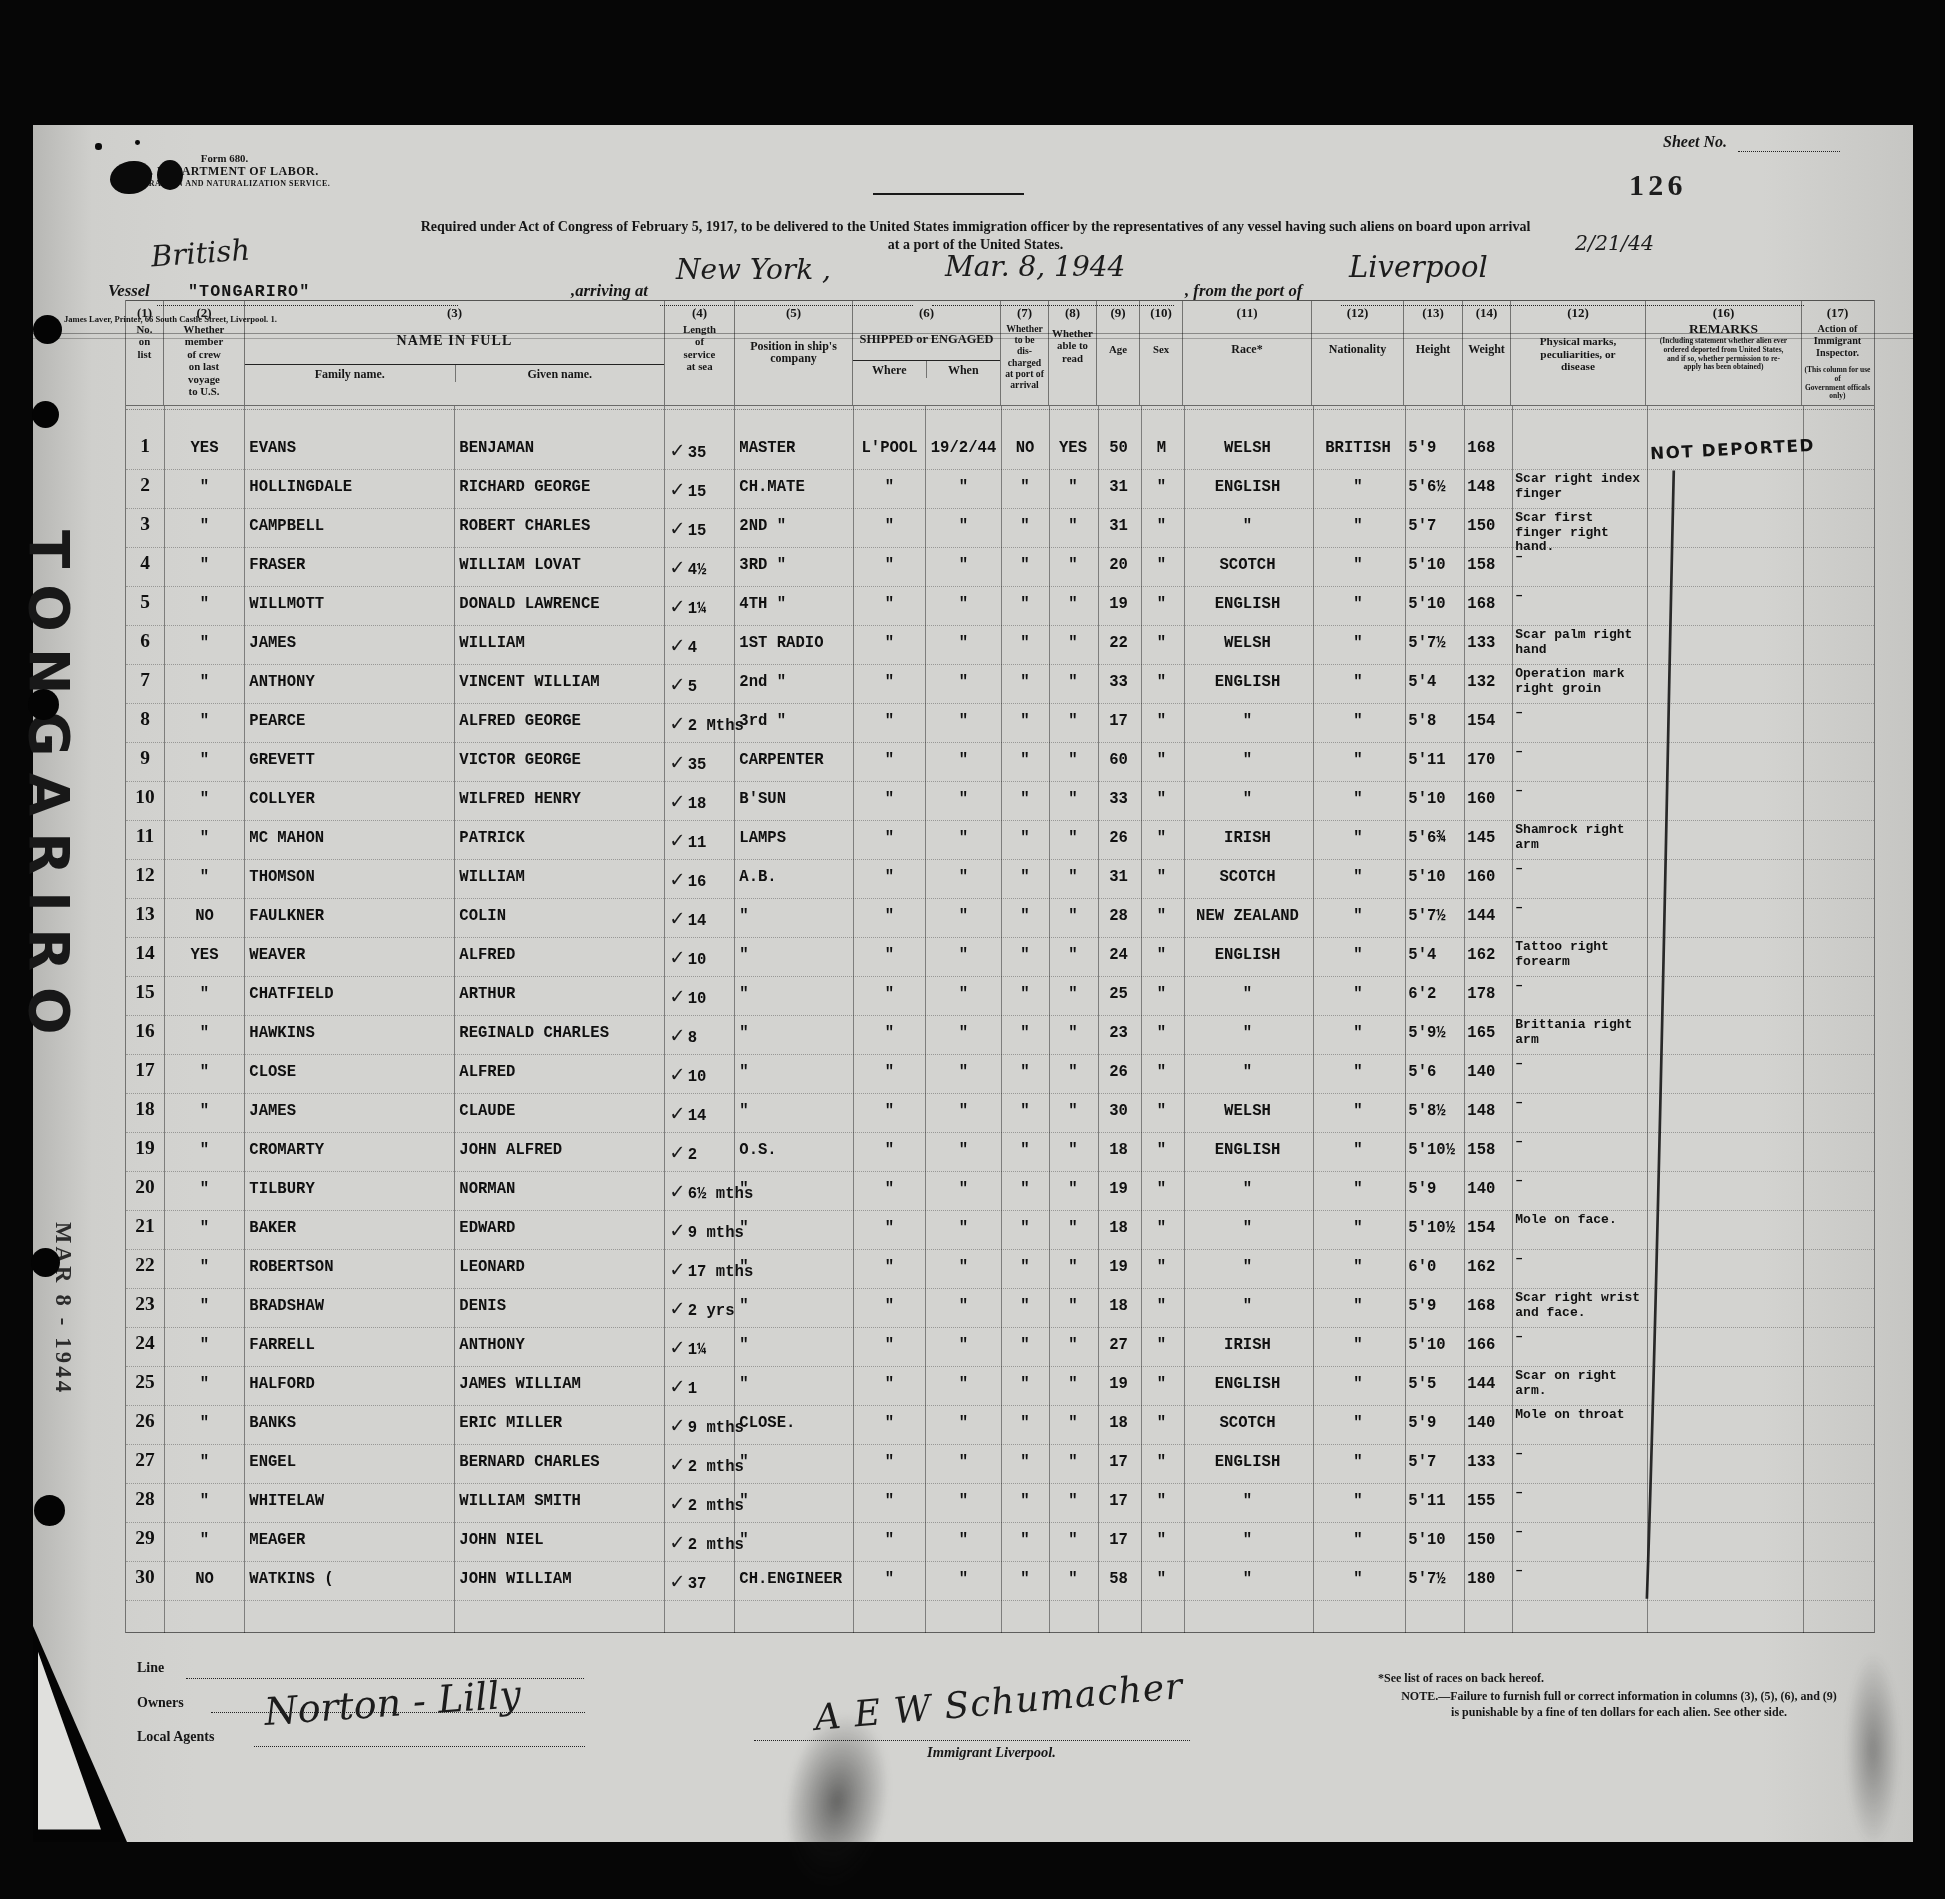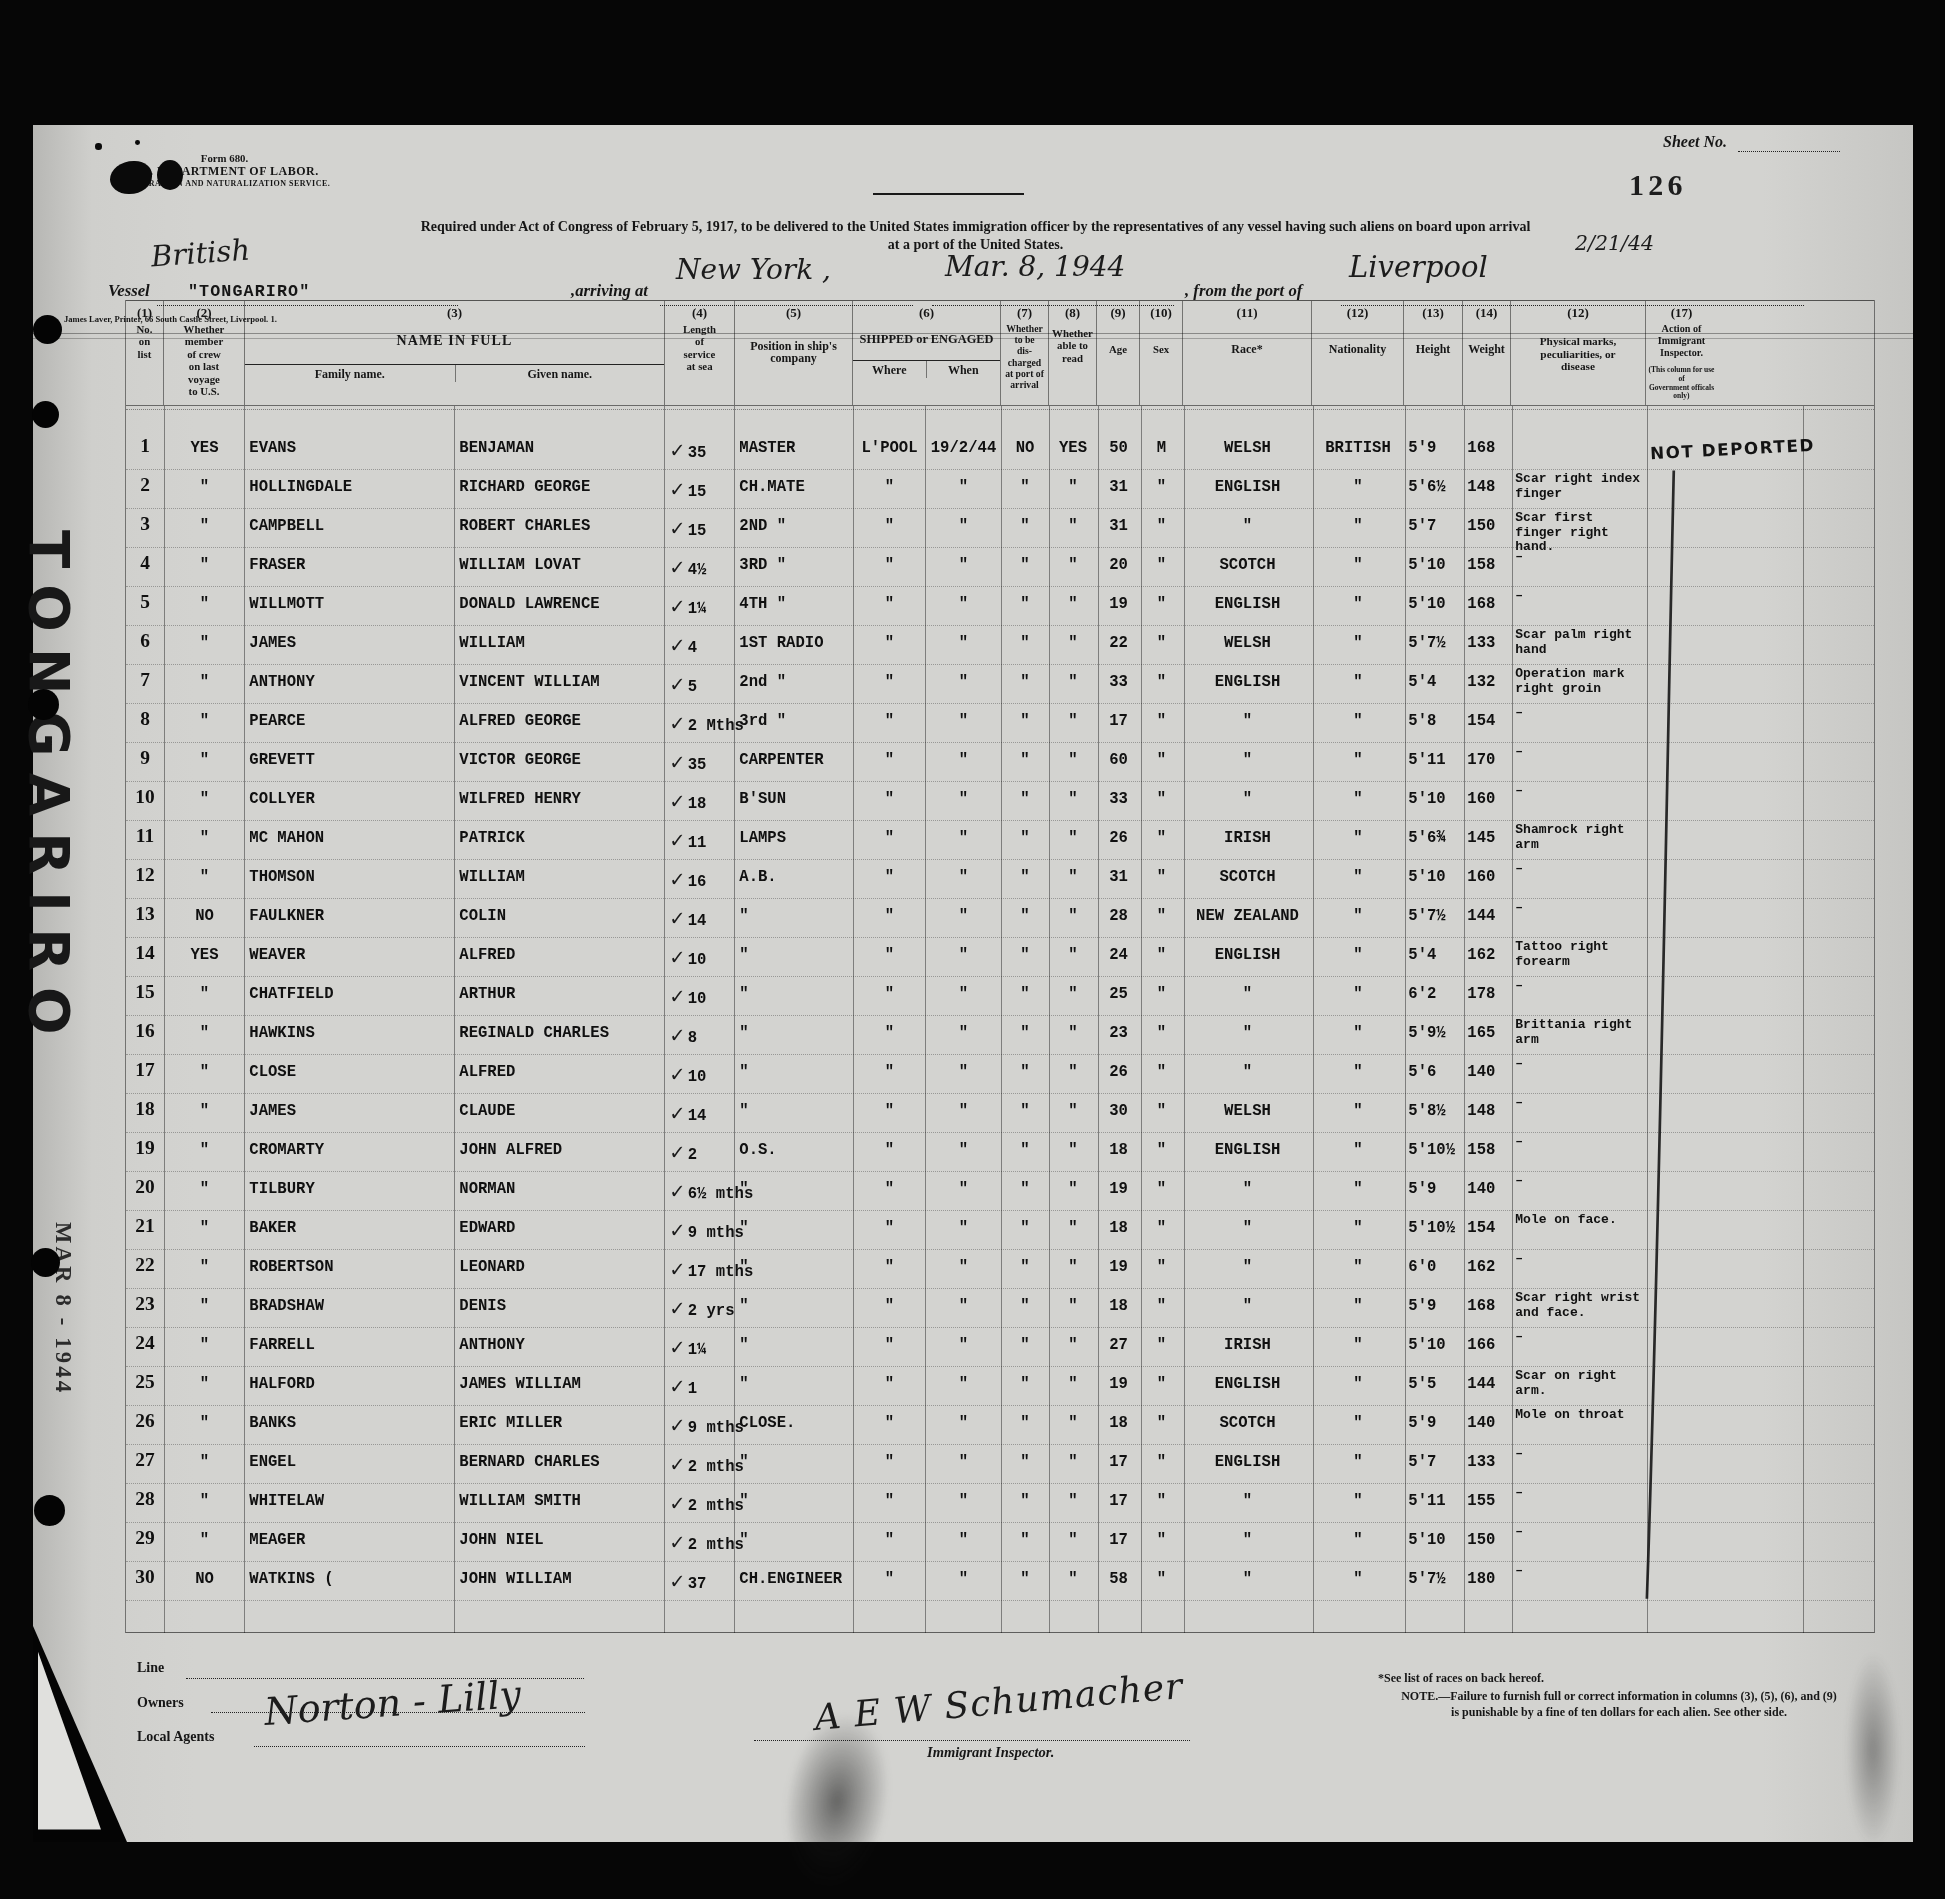--- a/index.html
+++ b/index.html
@@ -214,20 +214,28 @@
       <div class="th" style="width:48px">
           <div class="num">(14)</div>
           <div class="lbl pre" style="margin-top:21.5px;font-size:12px;">Weight</div>
         </div>
       <div class="th" style="width:135px">
           <div class="num">(12)</div>
           <div class="lbl pre" style="margin-top:14px;font-size:11.3px;">Physical marks,
 peculiarities, or
 disease</div>
         </div>
+      <div class="th" style="width:156px">
+          <div class="num">(16)</div>
+          <div class="lbl" style="font-size:13.5px;">REMARKS</div>
+          <div class="cap pre">(Including statement whether alien ever
+ordered deported from United States,
+and if so, whether permission to re-
+apply has been obtained)</div>
+        </div>
       <div class="th" style="width:71px">
           <div class="num">(17)</div>
           <div class="lbl pre" style="font-size:10.2px;line-height:12px;">Action of Immigrant
 Inspector.</div>
           <div class="cap pre" style="font-size:7.5px;margin-top:7.5px;">(This column for use of
 Government officals only)</div>
         </div>
     </div>
     <div class="hline-2"></div>
     <div class="rows" id="rows">
@@ -888,21 +896,21 @@
 
   <div class="f-label" style="left:104px;top:1535px;">Line</div>
   <div class="f-dots" style="left:153px;top:1553px;width:398px;"></div>
   <div class="f-label" style="left:104px;top:1570px;">Owners</div>
   <div class="f-dots" style="left:178px;top:1587px;width:374px;"></div>
   <div class="f-label" style="left:104px;top:1604px;">Local Agents</div>
   <div class="f-dots" style="left:221px;top:1621px;width:331px;"></div>
   <div class="hw hw-agents">Norton - Lilly</div>
   <div class="hw hw-sign">A E W Schumacher</div>
   <div class="f-dots" style="left:721px;top:1615px;width:436px;"></div>
-  <div class="insp-label">Immigrant Inspector.</div>
+  <div class="insp-label">Immigrant Liverpool.</div>
   <div class="races-note">*See list of races on back hereof.</div>
   <div class="note pre">NOTE.—Failure to furnish full or correct information in columns (3), (5), (6), and (9)
 is punishable by a fine of ten dollars for each alien.   See other side.</div>
 </div>
 
 <div class="margin-vertical">TONGARIRO</div>
 <div class="margin-stamp">MAR 8 - 1944</div>
 
 <div class="hole" style="left:33px;top:315px;width:29px;height:29px;"></div>
 <div class="hole" style="left:32px;top:401px;width:27px;height:27px;"></div>

